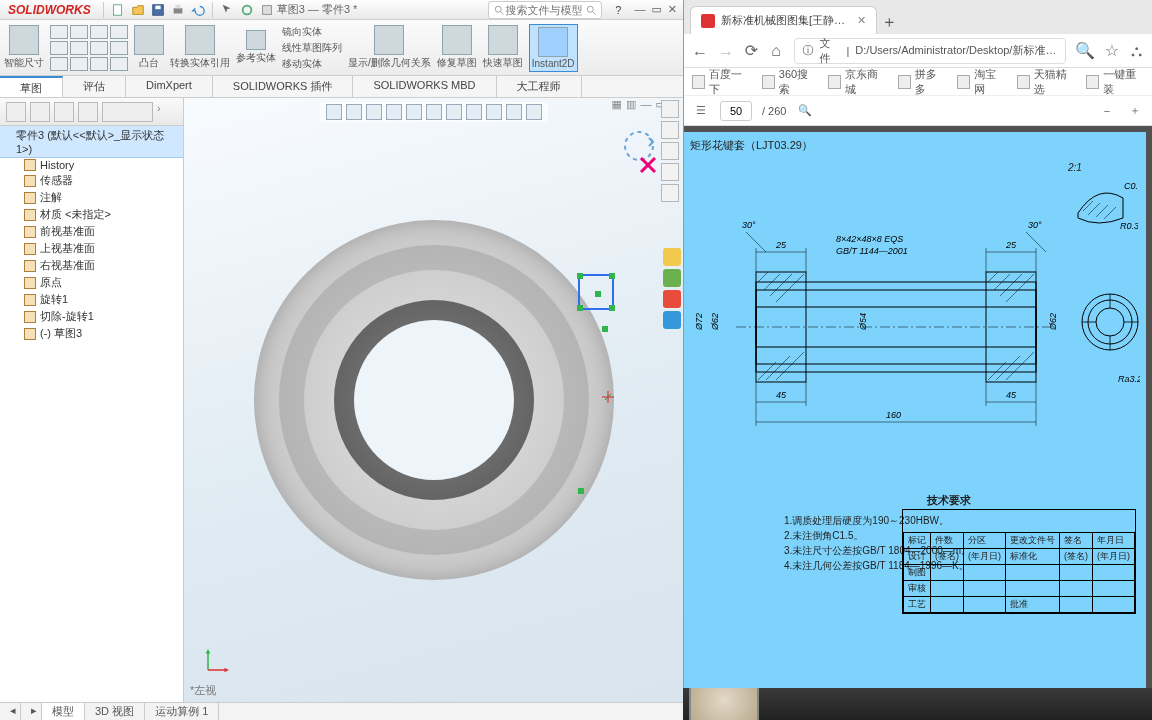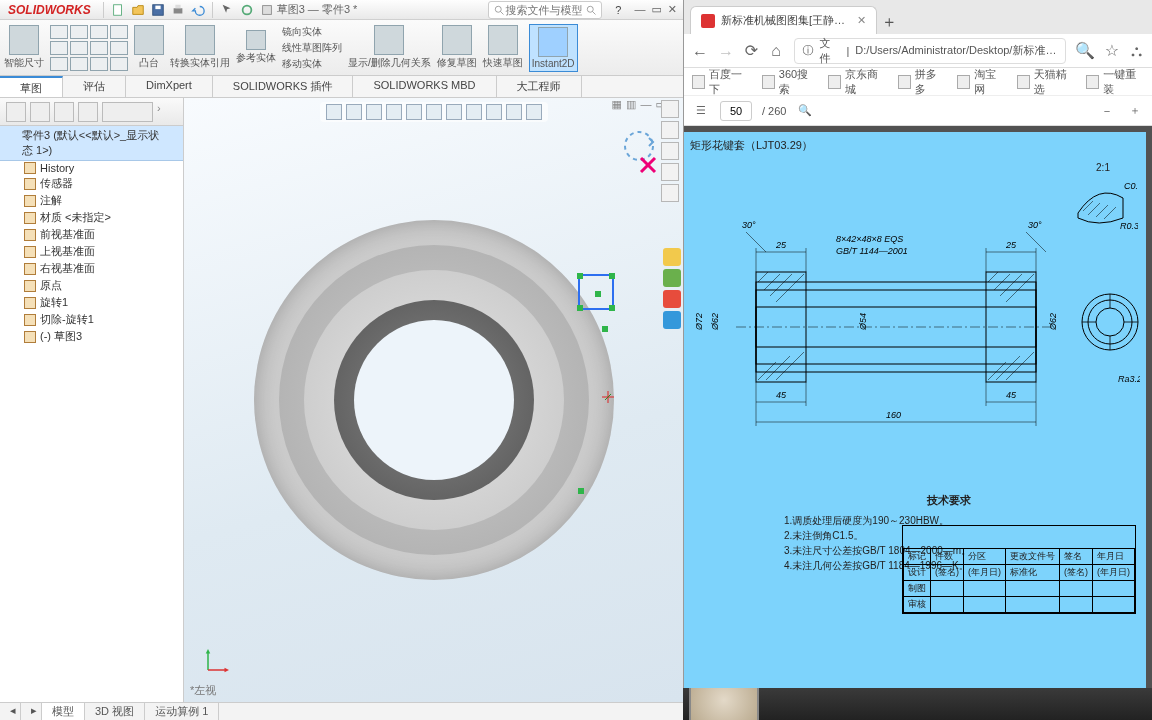--- a/index.html
+++ b/index.html
@@ -24,21 +24,21 @@
 .rb-grid span { width:18px; height:14px; border:1px solid #90a4ae; background:#eceff1; }
 .rb-hl { background:#bfe2ff !important; border:1px solid #3b8bd6 !important; padding:2px; }
 .sw-tabs { height:22px; background:#f5f5f5; border-bottom:1px solid #ccc; display:flex; font-size:11px; }
 .sw-tabs div { padding:3px 20px; border-right:1px solid #ccc; color:#444; cursor:pointer; }
 .sw-tabs .act { background:#fff; border-top:2px solid #3b8bd6; }
 .sw-body { flex:1; display:flex; position:relative; }
 
 .ft { width:184px; background:#fff; border-right:1px solid #ccc; font-size:11px; color:#333; display:flex; flex-direction:column; }
 .ft-head { height:28px; background:linear-gradient(#fafafa,#e9e9e9); border-bottom:1px solid #ccc; display:flex; align-items:center; gap:4px; padding:0 6px; }
 .ft-head span { width:20px; height:20px; border:1px solid #bbb; background:#eee; }
-.ft-title { background:#cfe7ff; padding:2px 22px; border-bottom:1px solid #a8c8e8; }
+.ft-title { background:#cfe7ff; padding:2px 16px; border-bottom:1px solid #a8c8e8; }
 .ft ul { list-style:none; padding-left:24px; }
 .ft li { padding:1px 0; display:flex; align-items:center; gap:4px; }
 .ft li::before { content:""; width:10px; height:10px; border:1px solid #b07d3a; background:#f5e0b8; display:inline-block; }
 
 .vp { flex:1; background:linear-gradient(165deg,#f8fbfe,#dfeaf2 60%,#d8e4ee); position:relative; }
 .vp-tools { position:absolute; top:4px; left:50%; transform:translateX(-50%); display:flex; gap:4px; background:rgba(255,255,255,.6); padding:2px 6px; border-radius:4px; }
 .vp-tools span { width:16px; height:16px; border:1px solid #9ab; background:#e4edf3; }
 .vp-side { position:absolute; right:2px; top:2px; width:20px; display:flex; flex-direction:column; gap:3px; }
 .vp-side span { width:18px; height:18px; border:1px solid #b7b7b7; background:#f2f2f2; }
 .ring { position:absolute; left:50%; top:50%; border-radius:50%; transform:translate(-50%,-50%); }
@@ -375,21 +375,21 @@
     <span class="spacer"></span>
     <span class="e-ic">−</span>
     <span class="e-ic">＋</span>
   </div>
 
   <div class="pdf">
     <div class="page">
       <div class="page-title">矩形花键套（LJT03.29）</div>
 
       <div class="detail">
-        <div style="text-align:center;">2:1</div>
+        <div style="text-align:left;font-style:italic">2:1</div>
         <svg width="70" height="60" viewBox="0 0 70 60">
           <path d="M10 40 Q30 10 55 25 L55 45 Q30 55 10 45 Z" class="tech-rect"></path>
           <line x1="15" y1="38" x2="25" y2="28" class="tech-hatch"></line>
             <line x1="20" y1="42" x2="32" y2="30" class="tech-hatch"></line>
           <line x1="28" y1="44" x2="40" y2="32" class="tech-hatch"></line>
             <line x1="36" y1="46" x2="48" y2="34" class="tech-hatch"></line>
           <text x="56" y="16" class="dim-t">C0.5</text>
           <text x="52" y="56" class="dim-t">R0.3</text>
         </svg>
       </div>
@@ -511,20 +511,28 @@
                 <td></td>
               </tr>
           <tr>
                 <td>审核</td>
                 <td></td>
                 <td></td>
                 <td></td>
                 <td></td>
                 <td></td>
               </tr>
+          <tr>
+                <td>工艺</td>
+                <td></td>
+                <td></td>
+                <td>批准</td>
+                <td></td>
+                <td></td>
+              </tr>
         </tbody>
           </table>
       </div>
     </div>
   </div>
 </div>
 
 <div style="position:absolute;left:683px;bottom:0;width:469px;height:32px;background:linear-gradient(#3a3a3a,#222);overflow:hidden">
   <div style="position:absolute;left:6px;top:-6px;width:70px;height:44px;border:2px solid #888;background:radial-gradient(circle at 50% 40%,#e3d9c8,#b8a88c);border-radius:3px"></div>
 </div>

